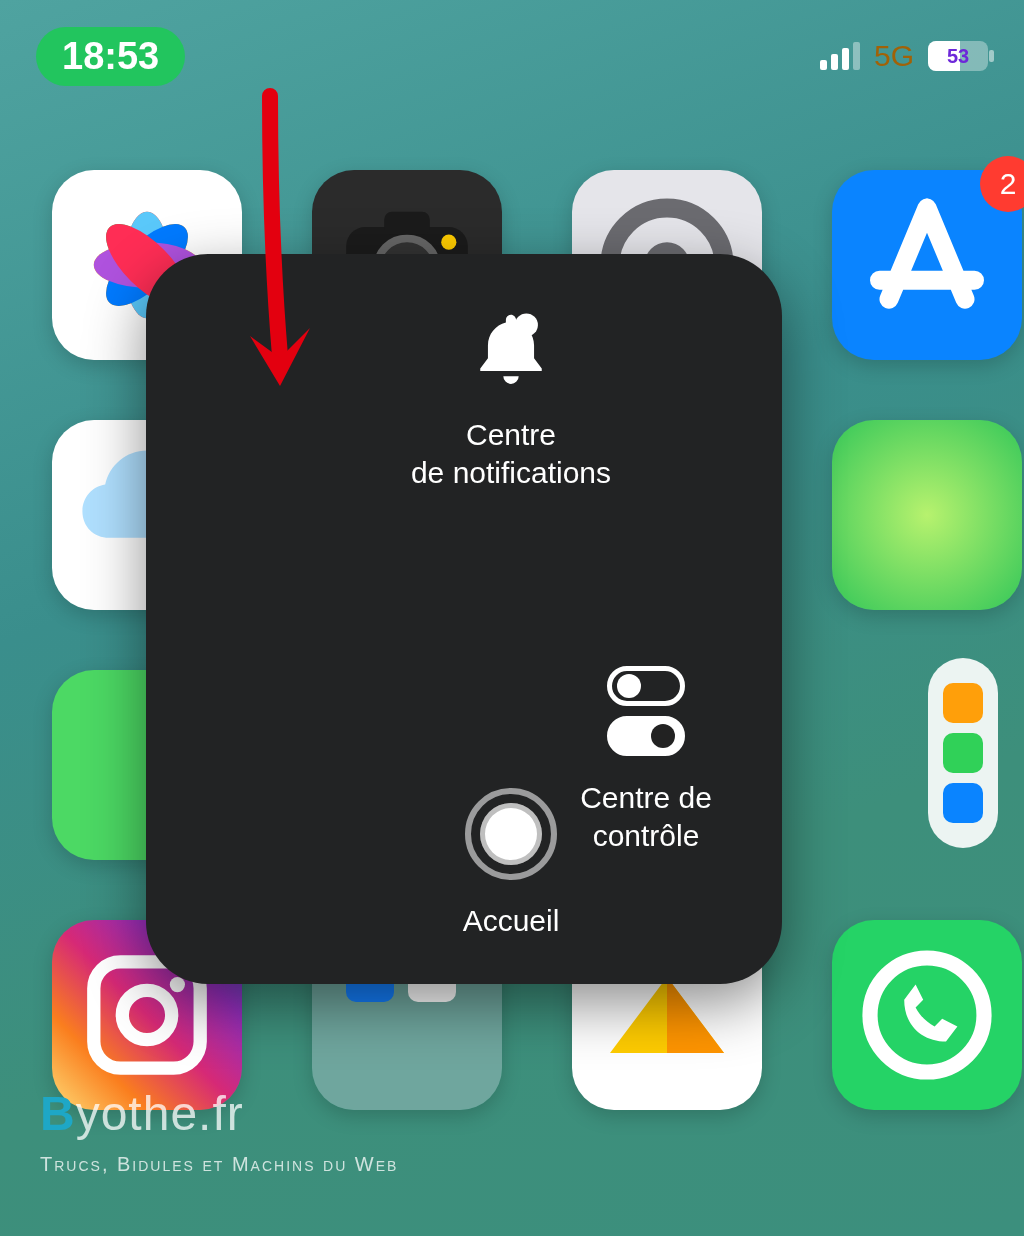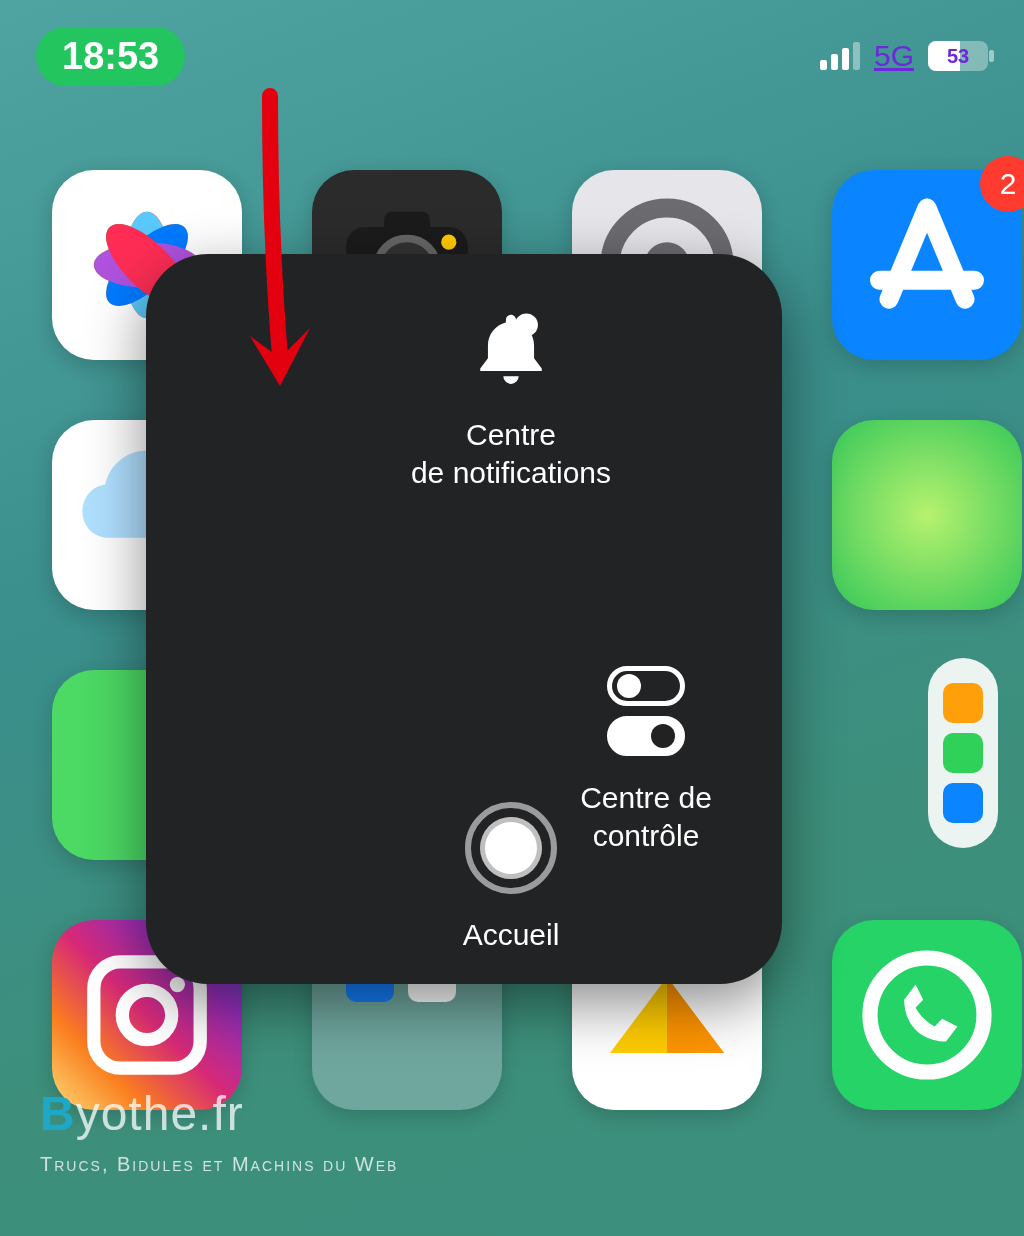--- a/index.html
+++ b/index.html
@@ -12,21 +12,21 @@
   
   .status-bar { position:absolute; top:28px; left:0; width:100%; height:56px; display:flex; align-items:center; justify-content:space-between; padding:0 36px; }
   .time-pill { background:#22c55e; color:#fff; font-weight:600; font-size:38px; padding:8px 26px; border-radius:34px; }
   .status-right { display:flex; align-items:center; gap:14px; }
   .signal { display:flex; align-items:flex-end; gap:4px; }
   .signal span { width:7px; background:#fff; border-radius:2px; }
   .signal span:nth-child(1){height:10px}
   .signal span:nth-child(2){height:16px}
   .signal span:nth-child(3){height:22px}
   .signal span:nth-child(4){height:28px; background:rgba(255,255,255,.4)}
-  .net { color:#6d28d9; font-size:30px; font-weight:500;text-decoration:underline; }
+  .net { color:#a16207; font-size:30px; font-weight:500; }
   .battery { position:relative; width:60px; height:30px; border-radius:8px; background:rgba(255,255,255,.35); display:flex; align-items:center; }
   .battery::after{content:''; position:absolute; right:-6px; top:9px; width:5px; height:12px; background:rgba(255,255,255,.5); border-radius:2px;}
   .battery .fill{height:100%; width:53%; background:#fff; border-radius:8px 0 0 8px;}
   .battery .pct{position:absolute; width:100%; text-align:center; font-size:20px; font-weight:600; color:#6d28d9;}
 
   
   .bg-grid { position:absolute; top:170px; left:0; width:100%; padding:0 52px; display:grid; grid-template-columns:repeat(4,1fr); gap:60px 70px; filter:blur(0.3px); }
   .app { width:190px; height:190px; border-radius:42px; background:#fff; box-shadow:0 6px 20px rgba(0,0,0,.18); position:relative;}
   .app.photos{background:#fff;}
   .app.camera{background:#2b2b2b;}
@@ -56,21 +56,21 @@
   }
   .item{position:absolute; width:220px; display:flex; flex-direction:column; align-items:center; gap:18px; text-align:center; }
   .item .label{font-size:30px; line-height:1.25; }
   .icon-wrap{width:100px;height:100px;display:flex;align-items:center;justify-content:center;}
 
   .item.top{left:255px; top:44px;}
   .item.left{left:26px; top:182px;}
   .item.right{right:26px; top:182px;}
   .item.bl{left:26px; top:412px;}
   .item.br{right:26px; top:407px;}
-  .item.bottom{left:255px; top:544px;}
+  .item.bottom{left:255px; top:530px;}
 
   
   .restart-circ{width:82px;height:82px;border-radius:50%;background:#fff;display:flex;align-items:center;justify-content:center;}
   .restart-circ svg{width:34px;height:34px;fill:#222;transform:translateX(-2px);}
 
   
   .bell svg{width:82px;height:82px;fill:#fff;}
 
   
   .device{width:64px;height:110px;border:5px solid #fff;border-radius:14px;position:relative;}

